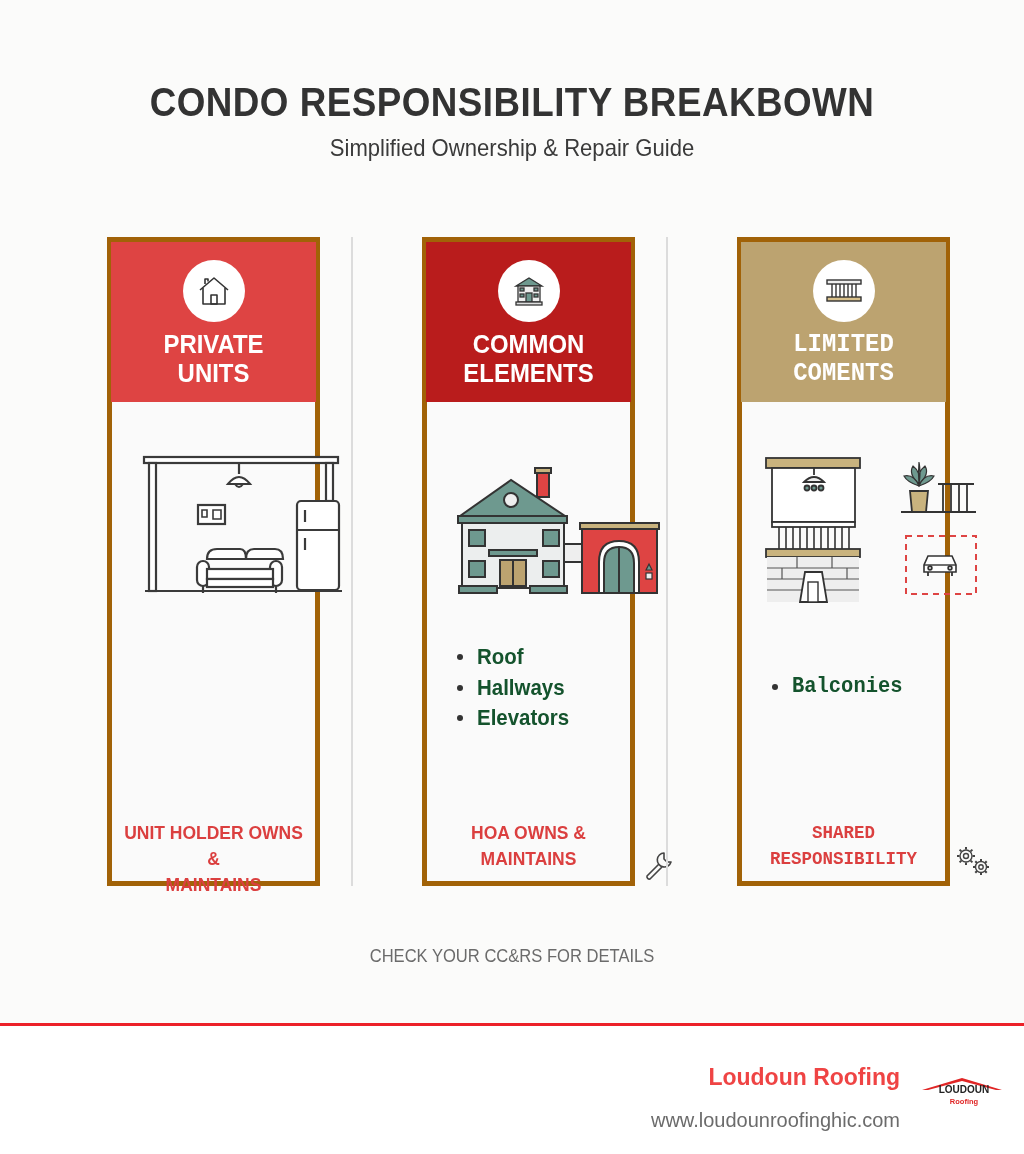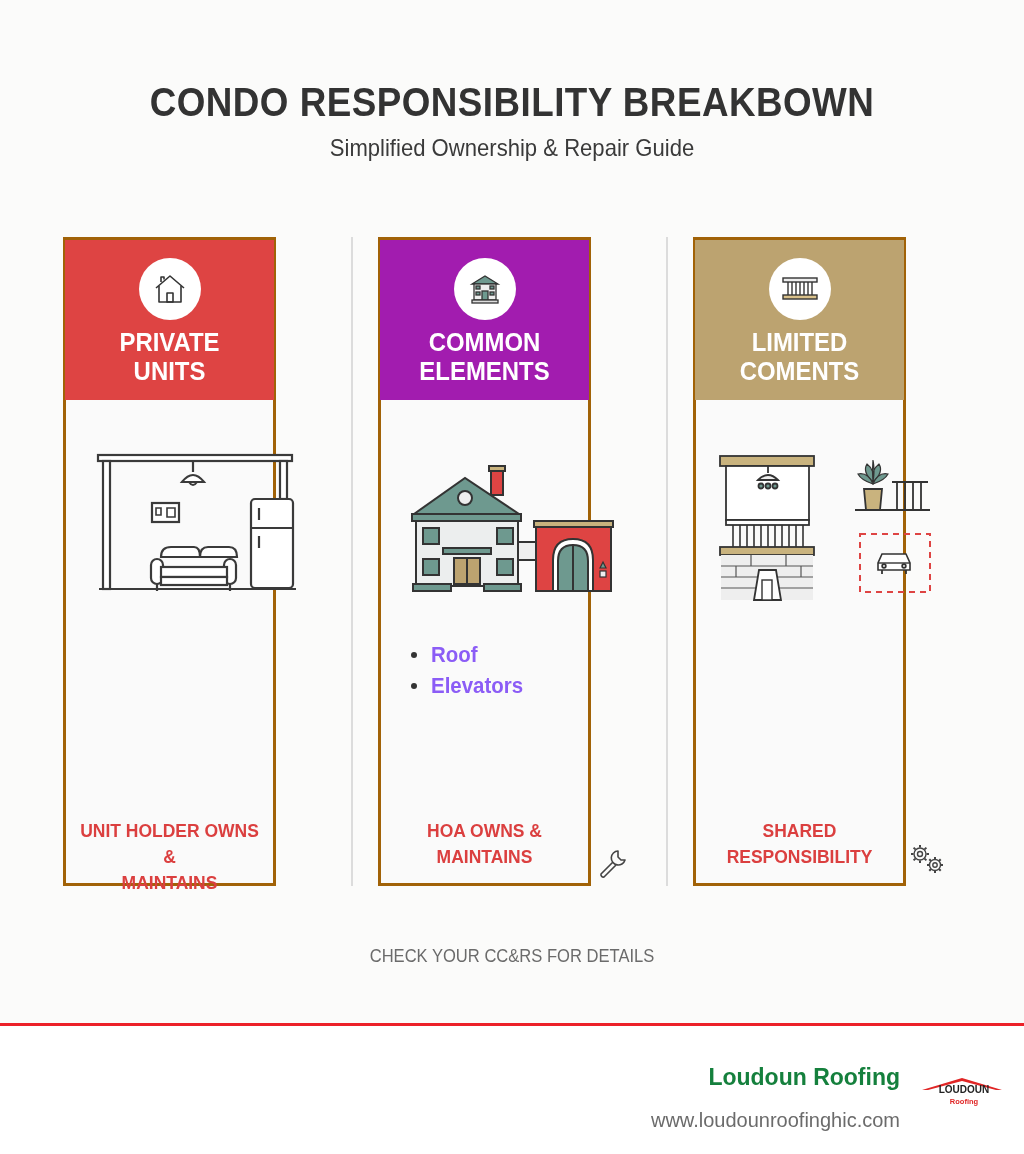--- a/index.html
+++ b/index.html
@@ -12,39 +12,39 @@
       transform: scaleX(0.92);
     }
     .subtitle {
       position: absolute; top: 134px; left: 0; width: 1024px; text-align: center;
       font-size: 24px; color: #3a3a3a;
       transform: scaleX(0.92);
     }
 
     .card {
       position: absolute; top: 237px; width: 213px; height: 649px;
-      background: #fafafa; border: 3px solid #a16207;
+      background: #fafafa; border: 5px solid #a16207; margin-left: 44px;
     }
     .card-header {
       position: absolute; top: 0; left: -1px; right: -1px; height: 160px;
     }
     .icon-circle {
       position: absolute; top: 18px; left: 50%; margin-left: -31px;
       width: 62px; height: 62px; border-radius: 50%; background: #fff;
       display: flex; align-items: center; justify-content: center;
     }
     .card-title {
       position: absolute; top: 88px; left: 0; right: 0; text-align: center;
       color: #fff; font-weight: bold; font-size: 26px; line-height: 29px;
       transform: scaleX(0.92);
     }
     .illus { position: absolute; left: 0; right: 0; }
     .bullets { position: absolute; left: 28px; right: 10px; list-style: none; }
     .bullets li {
-      font-size: 22px; font-weight: bold; color: #8b5cf6; line-height: 30.5px;
+      font-size: 22px; font-weight: bold; color: #14532d; line-height: 30.5px;
       display: flex; align-items: center;
     }
     .bullets li .dot {
       display: inline-block; width: 6px; height: 6px; border-radius: 50%;
       background: #333; margin-right: 14px; margin-left: 2px;
     }
     .bullets li span.txt { transform: scaleX(0.93); transform-origin: left center; display: inline-block; white-space: nowrap; }
     .resp {
       position: absolute; left: 0; right: 0; text-align: center;
       color: #db3f3f; font-weight: bold; font-size: 19px; line-height: 26px;
@@ -53,21 +53,21 @@
     .divider { position: absolute; top: 237px; width: 2px; height: 649px; background: #dcdcdc; }
 
     .note {
       position: absolute; top: 946px; left: 0; width: 1024px; text-align: center;
       font-size: 18px; color: #6b6b6b; transform: scaleX(0.92);
     }
     .red-rule { position: absolute; top: 1023px; left: 0; width: 1024px; height: 3px; background: #ec2028; }
     .footer-bg { position: absolute; top: 1026px; left: 0; width: 1024px; height: 128px; background: #fff; }
     .brand {
       position: absolute; top: 1064px; right: 124px; text-align: right;
-      font-size: 23px; font-weight: bold; color: #15803d;
+      font-size: 23px; font-weight: bold; color: #ef4444;
     }
     .url {
       position: absolute; top: 1109px; right: 124px; text-align: right;
       font-size: 20px; color: #6b6b6b;
     }
     .logo { position: absolute; top: 1075px; left: 920px; width: 84px; height: 36px; }
   </style>
 </head>
 <body>
 
@@ -116,21 +116,21 @@
   </div>
   <div class="resp" style="top:578px;">
     <div>UNIT HOLDER OWNS &amp;</div>
     <div>MAINTAINS</div>
   </div>
 </div>
 
 <div class="divider" style="left:351px;"></div>
 
 <div class="card" style="left:378px;">
-  <div class="card-header" style="background:#a21caf;">
+  <div class="card-header" style="background:#b91c1c;">
     <div class="icon-circle">
       <svg width="36" height="36" viewBox="0 0 36 36" stroke="#333" stroke-width="1.3">
         <path d="M5 13 L18 5 L31 13 Z" fill="#6e998f"></path>
         <rect x="7" y="13" width="22" height="16" fill="#eee"></rect>
         <rect x="9" y="15" width="4" height="3" fill="#6e998f"></rect>
         <rect x="23" y="15" width="4" height="3" fill="#6e998f"></rect>
         <rect x="9" y="21" width="4" height="3" fill="#6e998f"></rect>
         <rect x="23" y="21" width="4" height="3" fill="#6e998f"></rect>
         <rect x="15" y="20" width="6" height="9" fill="#6e998f"></rect>
         <rect x="5" y="29" width="26" height="3" fill="#ddd"></rect>
@@ -168,35 +168,39 @@
       <path d="M219 106 L222 100 L225 106 Z" fill="#6e998f" stroke-width="1.2"></path>
     </svg>
   </div>
   <ul class="bullets" style="top:400px;">
     <li>
         <span class="dot"></span>
         <span class="txt">Roof</span>
       </li>
     <li>
         <span class="dot"></span>
+        <span class="txt">Hallways</span>
+      </li>
+    <li>
+        <span class="dot"></span>
         <span class="txt">Elevators</span>
       </li>
   </ul>
   <div class="resp" style="top:578px;">
     <div>HOA OWNS &amp; MAINTAINS</div>
   </div>
   <svg style="position:absolute; left:215px; top:606px;" width="34" height="34" viewBox="0 0 34 34" fill="none" stroke="#444" stroke-width="1.6" stroke-linejoin="round">
     <path d="M22 5 A7 7 0 1 0 29 14 L25 14 L22 11 L22 5 Z"></path>
     <path d="M17 16 L5 28 A2.5 2.5 0 0 0 8 31 L20 19"></path>
   </svg>
 </div>
 
 <div class="divider" style="left:666px;"></div>
 
-<div class="card" style="left:693px;">
+<div class="card" style="left:693px;font-family:Liberation Mono, monospace;">
   <div class="card-header" style="background:#bca370;">
     <div class="icon-circle">
       <svg width="40" height="30" viewBox="0 0 40 30" stroke="#333" stroke-width="1.4">
         <rect x="3" y="4" width="34" height="4" fill="#eee"></rect>
         <line x1="8" y1="8" x2="8" y2="21"></line>
         <line x1="12" y1="8" x2="12" y2="21"></line>
         <line x1="16" y1="8" x2="16" y2="21"></line>
         <line x1="20" y1="8" x2="20" y2="21"></line>
         <line x1="24" y1="8" x2="24" y2="21"></line>
         <line x1="28" y1="8" x2="28" y2="21"></line>
@@ -257,20 +261,24 @@
       <rect x="164" y="82" width="70" height="58" stroke="#de4443" stroke-dasharray="6 5" stroke-width="2"></rect>
       <path d="M182 118 L182 111 L186 102 L210 102 L214 111 L214 118 Z" fill="#fff" stroke-width="1.6"></path>
       <line x1="182" y1="111" x2="214" y2="111" stroke-width="1.4"></line>
       <circle cx="188" cy="114" r="1.8"></circle>
         <circle cx="208" cy="114" r="1.8"></circle>
       <line x1="186" y1="118" x2="186" y2="122"></line>
         <line x1="210" y1="118" x2="210" y2="122"></line>
     </svg>
   </div>
   <ul class="bullets" style="top:430px;">
+    <li>
+        <span class="dot"></span>
+        <span class="txt">Balconies</span>
+      </li>
   </ul>
   <div class="resp" style="top:578px;">
     <div>SHARED RESPONSIBILITY</div>
   </div>
   <svg style="position:absolute; left:212px; top:602px;" width="38" height="34" viewBox="0 0 38 34" fill="none" stroke="#444" stroke-width="1.4">
     <circle cx="12" cy="12" r="6"></circle>
       <circle cx="12" cy="12" r="2.5"></circle>
     <g stroke-width="2">
       <line x1="12" y1="3" x2="12" y2="5.5"></line>
         <line x1="12" y1="18.5" x2="12" y2="21"></line>

